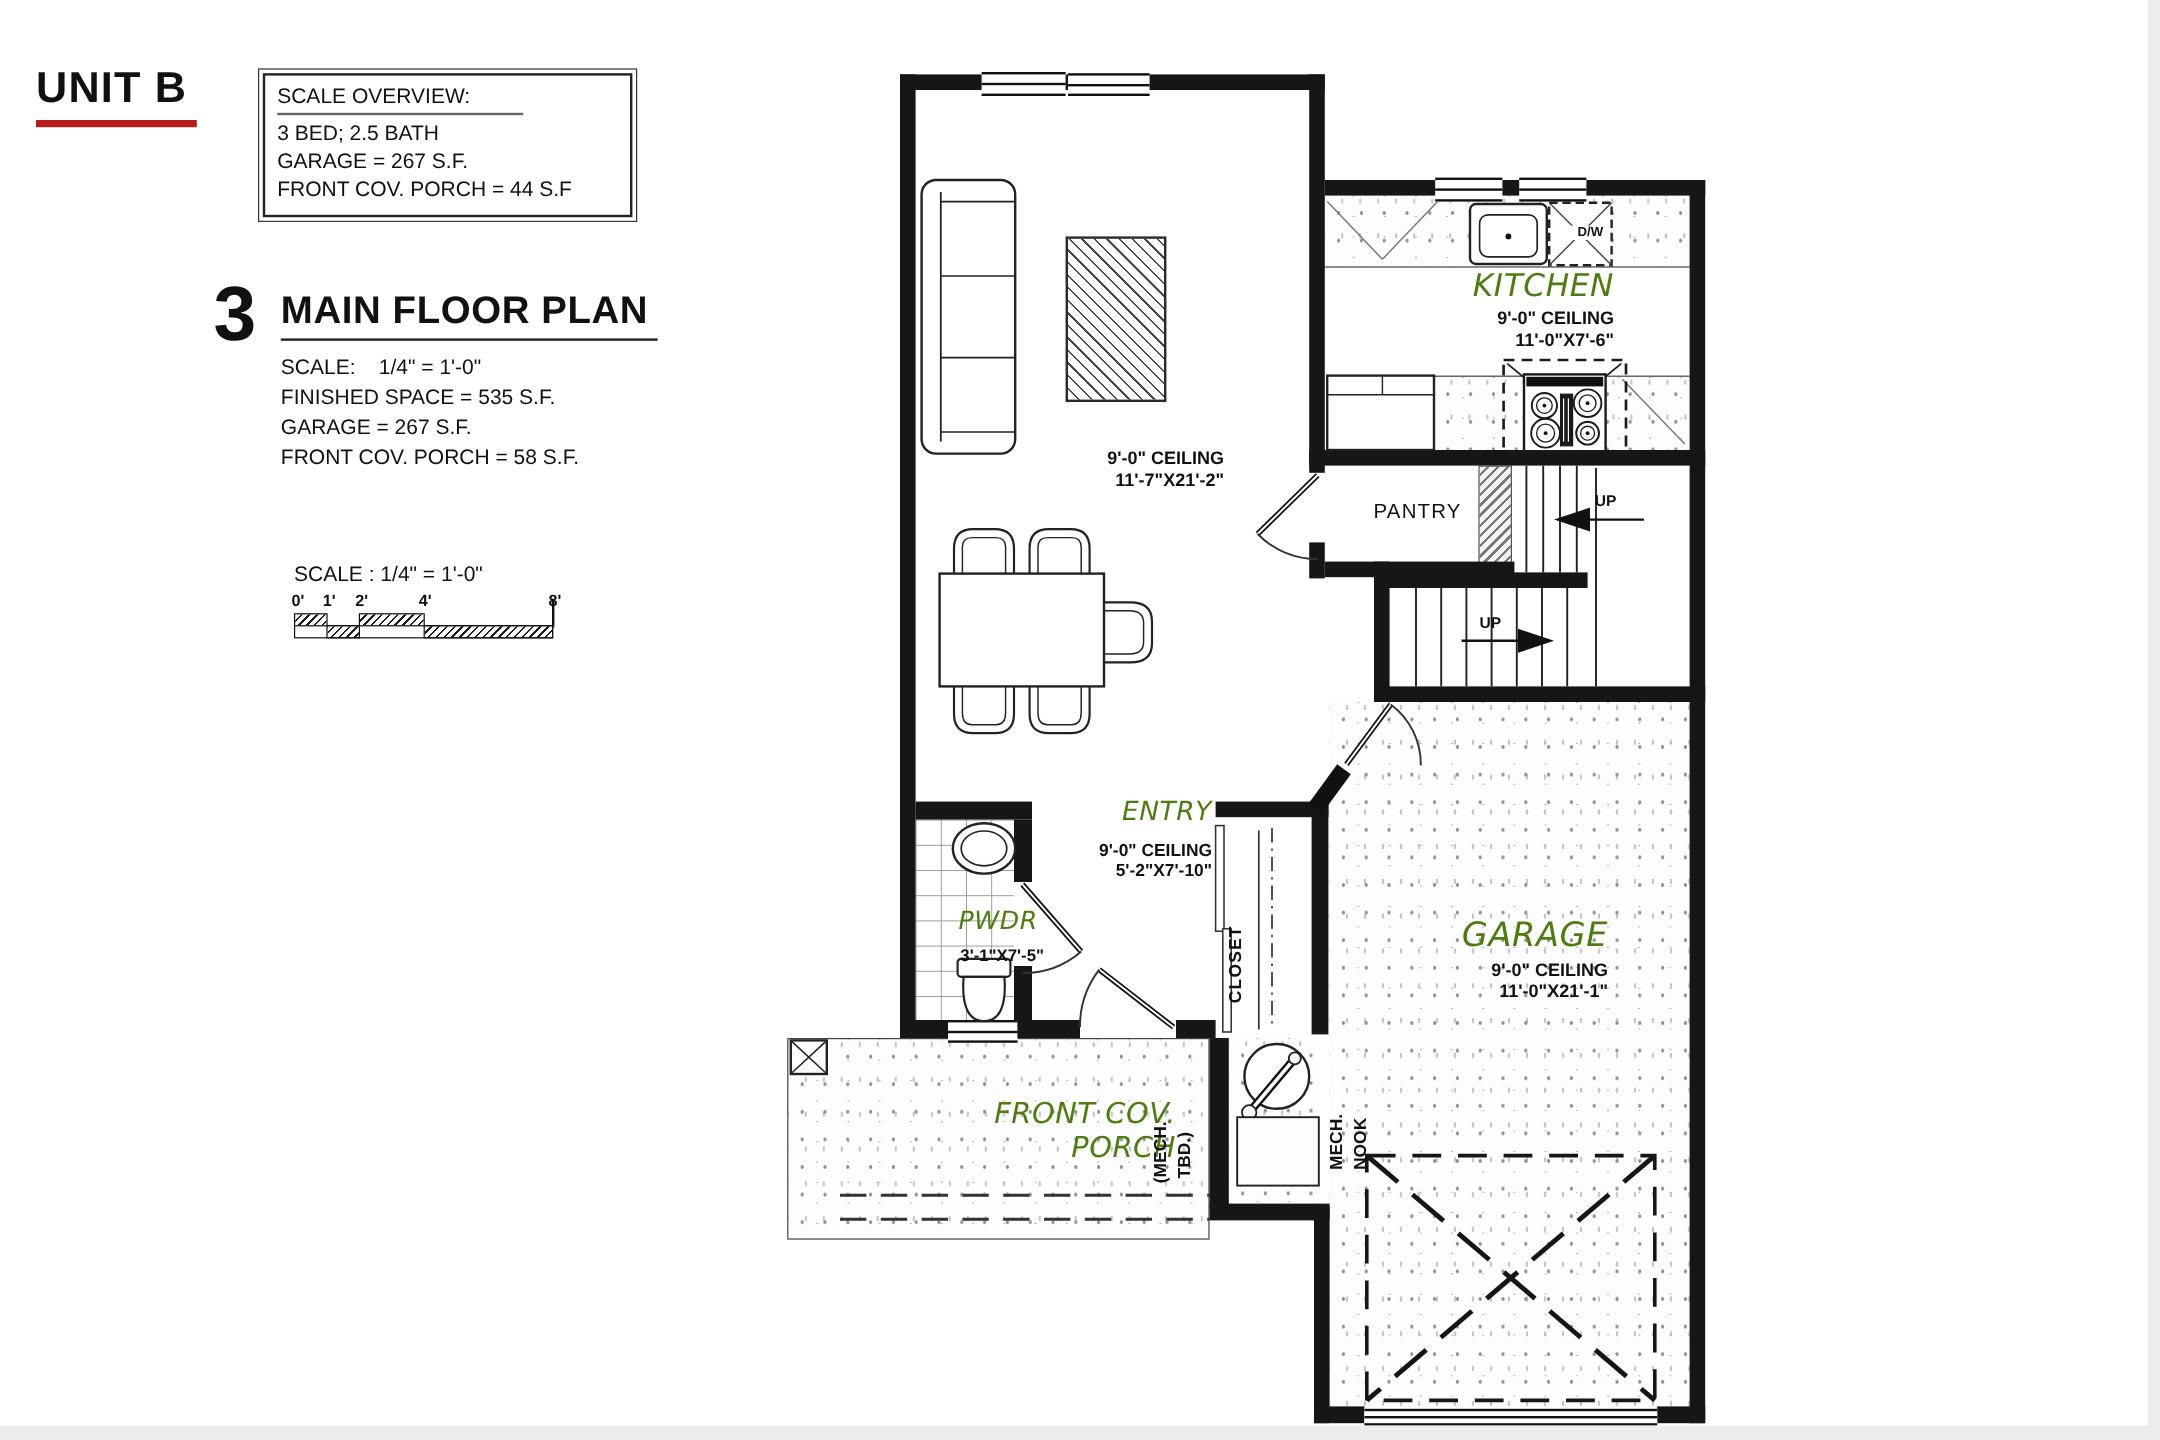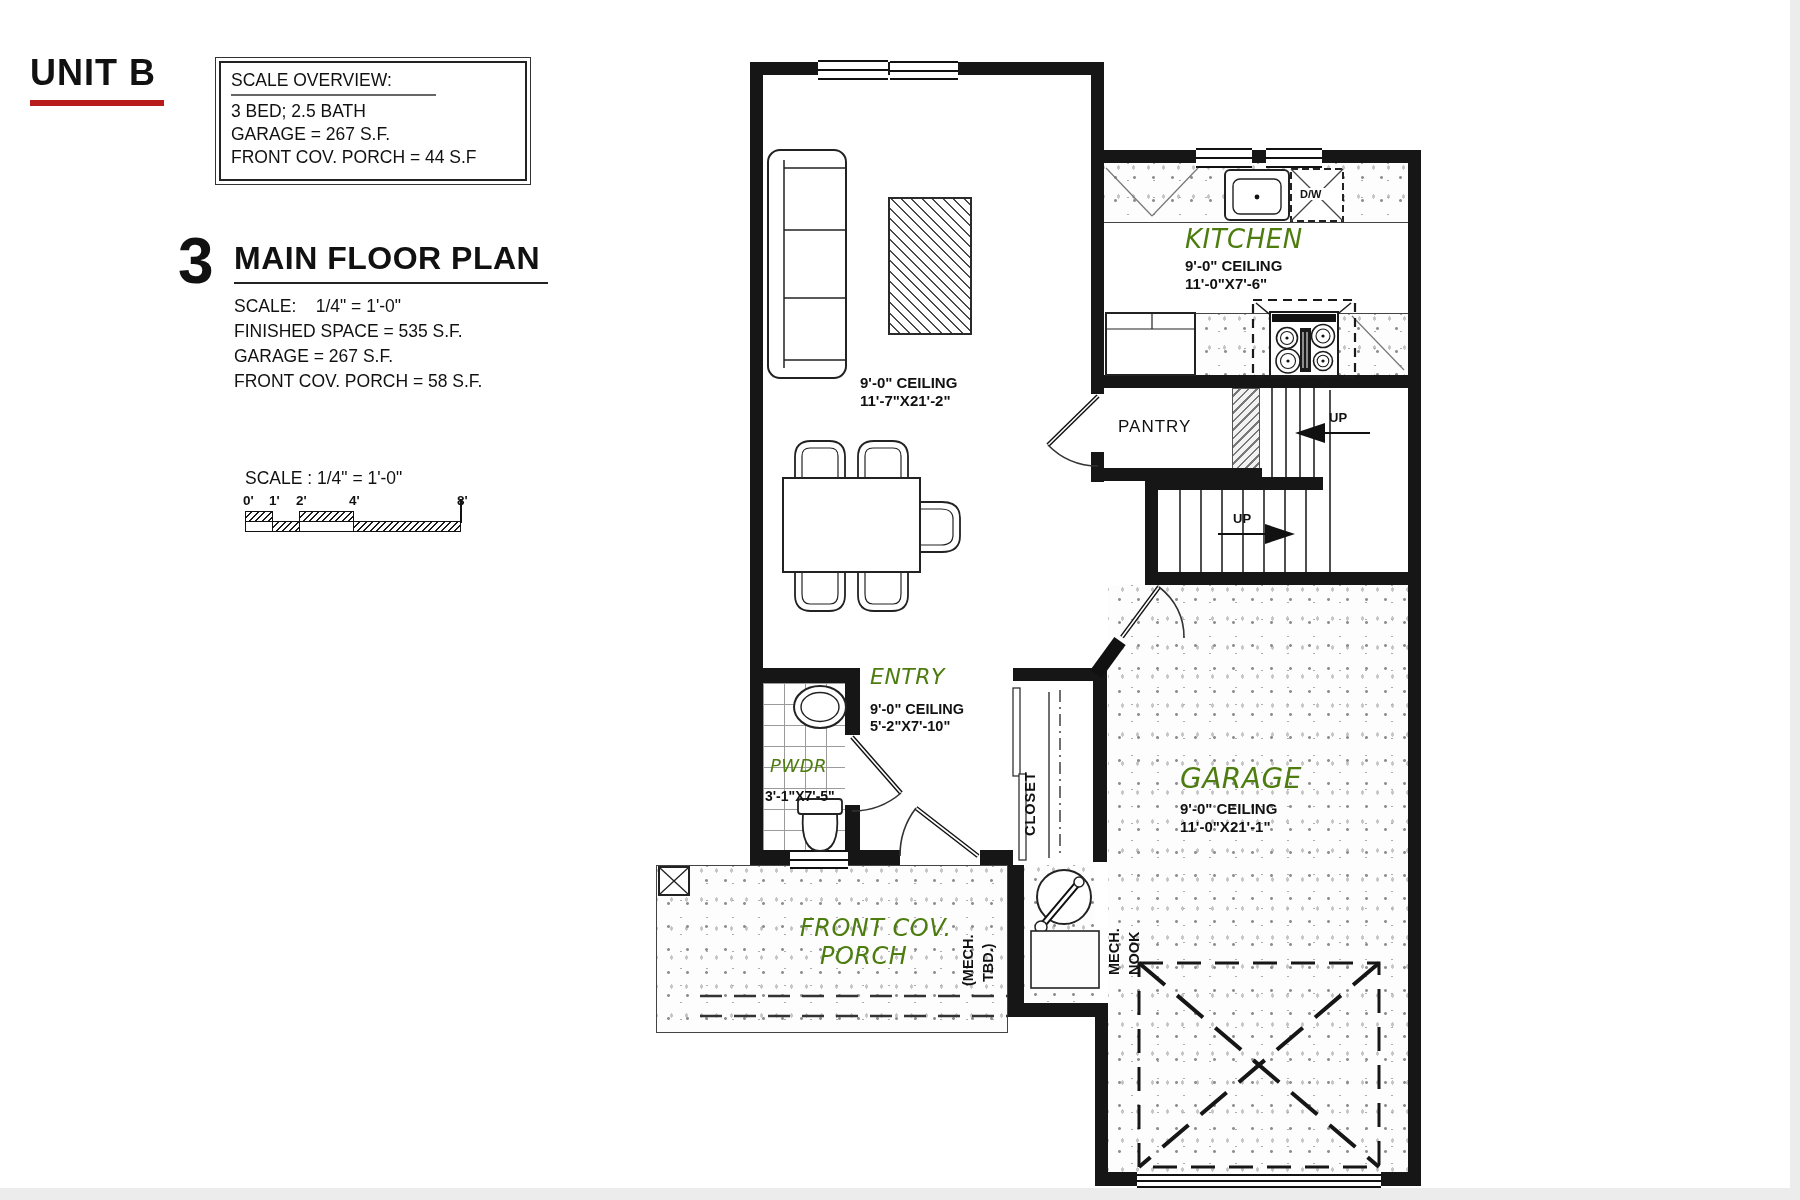--- a/index.html
+++ b/index.html
@@ -23,21 +23,21 @@
   .rug{border:2.5px solid #2a2a2a;
     background:repeating-linear-gradient(45deg,#ffffff 0 6px,#4a4a4a 6px 7.4px);}
   .hatchwall{background:repeating-linear-gradient(135deg,#f2f2f2 0 4px,#787878 4px 6px);
     border:1px solid #555;}
   .sbhatch{position:absolute;background:repeating-linear-gradient(135deg,#fff 0 3.2px,#1c1c1c 3.2px 4.6px);
     border:1.5px solid #111;box-sizing:border-box;}
   .sbwhite{position:absolute;background:#fff;border:1.5px solid #111;box-sizing:border-box;}
   .hand{font-family:"DejaVu Sans",sans-serif;font-style:italic;color:#4d7c0f;letter-spacing:0.5px;}
   .dim{font-family:"Liberation Sans",sans-serif;font-weight:bold;color:#111;}
   .plain{font-family:"Liberation Sans",sans-serif;color:#111;}
-  .ctr{text-align:left;}
+  .ctr{text-align:right;}
   .pre{white-space:pre;}
   .vtext{writing-mode:vertical-rl;transform:rotate(180deg);text-orientation:mixed;}
   svg{position:absolute;left:0;top:0;pointer-events:none;}
 </style>
 </head>
 <body>
 
 <div class="page">
 
   <div class="abs" style="left:30px;top:52px;font-size:36px;font-weight:bold;letter-spacing:1px;border-bottom:6px solid #b91c1c;padding:0 8px 6px 0;">UNIT B</div>
@@ -291,21 +291,21 @@
   <div class="abs plain ctr" style="left:1118px;top:417px;width:100px;font-size:17px;letter-spacing:1px;">PANTRY</div>
 
   <div class="abs plain" style="left:1329px;top:410px;font-size:13px;font-weight:bold;">UP</div>
   <div class="abs plain" style="left:1233px;top:511px;font-size:13px;font-weight:bold;">UP</div>
   <div class="abs plain ctr" style="left:1300px;top:188px;width:36px;font-size:11px;font-weight:bold;background:#fff;">D/W</div>
 
   <div class="abs hand ctr" style="left:870px;top:664px;width:140px;font-size:22px;">ENTRY</div>
   <div class="abs dim ctr" style="left:870px;top:701px;width:140px;font-size:14.5px;">9'-0" CEILING</div>
   <div class="abs dim ctr" style="left:870px;top:718px;width:140px;font-size:14.5px;">5'-2"X7'-10"</div>
 
-  <div class="abs hand ctr" style="left:770px;top:755px;width:95px;font-size:18px;">PWDR</div>
+  <div class="abs hand ctr" style="left:770px;top:755px;width:95px;font-size:21px;">PWDR</div>
   <div class="abs dim ctr" style="left:765px;top:788px;width:105px;font-size:14px;">3'-1"X7'-5"</div>
 
   <div class="abs plain vtext" style="left:1022px;top:746px;height:90px;font-size:14.5px;font-weight:bold;letter-spacing:1px;">CLOSET</div>
 
   <div class="abs hand ctr" style="left:1180px;top:762px;width:160px;font-size:28px;">GARAGE</div>
   <div class="abs dim ctr" style="left:1180px;top:800px;width:160px;font-size:15px;">9'-0" CEILING</div>
   <div class="abs dim ctr" style="left:1180px;top:818px;width:160px;font-size:15px;">11'-0"X21'-1"</div>
 
   <div class="abs hand ctr" style="left:800px;top:914px;width:180px;font-size:24px;">FRONT COV.</div>
   <div class="abs hand ctr" style="left:820px;top:942px;width:160px;font-size:24px;">PORCH</div>

